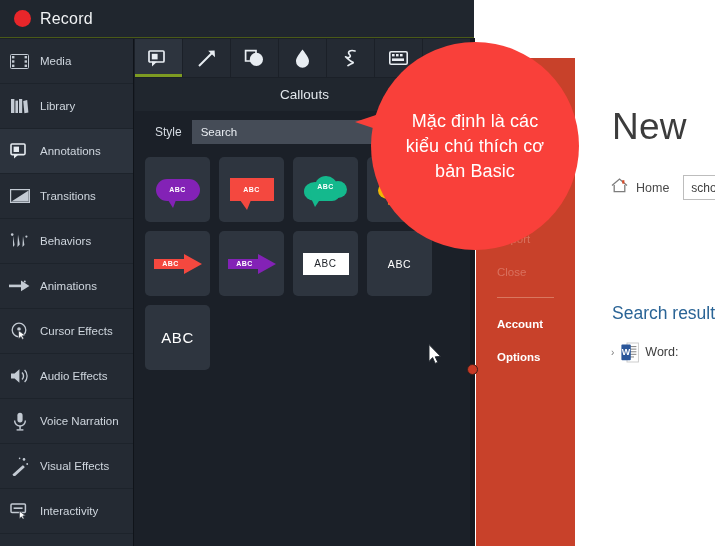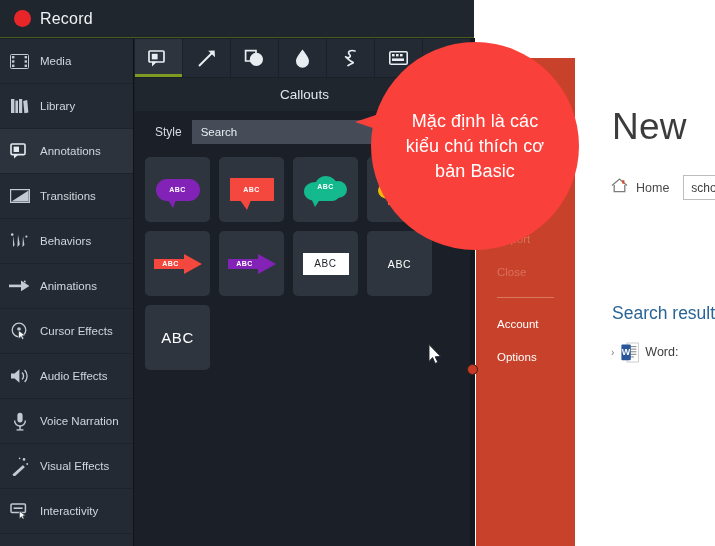--- a/index.html
+++ b/index.html
@@ -185,21 +185,21 @@
   
   .backstage {
     position:absolute; left:476px; top:58px; width:99px; height:488px;
     background:#c8412a;
   }
   .bs-item {
     height:33px; display:flex; align-items:center; padding-left:21px;
     font-size:11.5px; cursor:pointer;
   }
   .bs-item.dim { color:#d9715e; }
-  .bs-item.bold { color:#ffffff; font-weight:normal; }
+  .bs-item.bold { color:#ffffff; font-weight:bold; }
   .bs-sep {
     margin:9px 21px 9px 21px; height:1px; background:#d9775f;
   }
   .bs-spacer { height:32px; }
 
   
   .office {
     position:absolute; left:575px; top:58px; width:140px; height:488px;
     background:#ffffff; overflow:hidden;padding-left:24px;
   }

